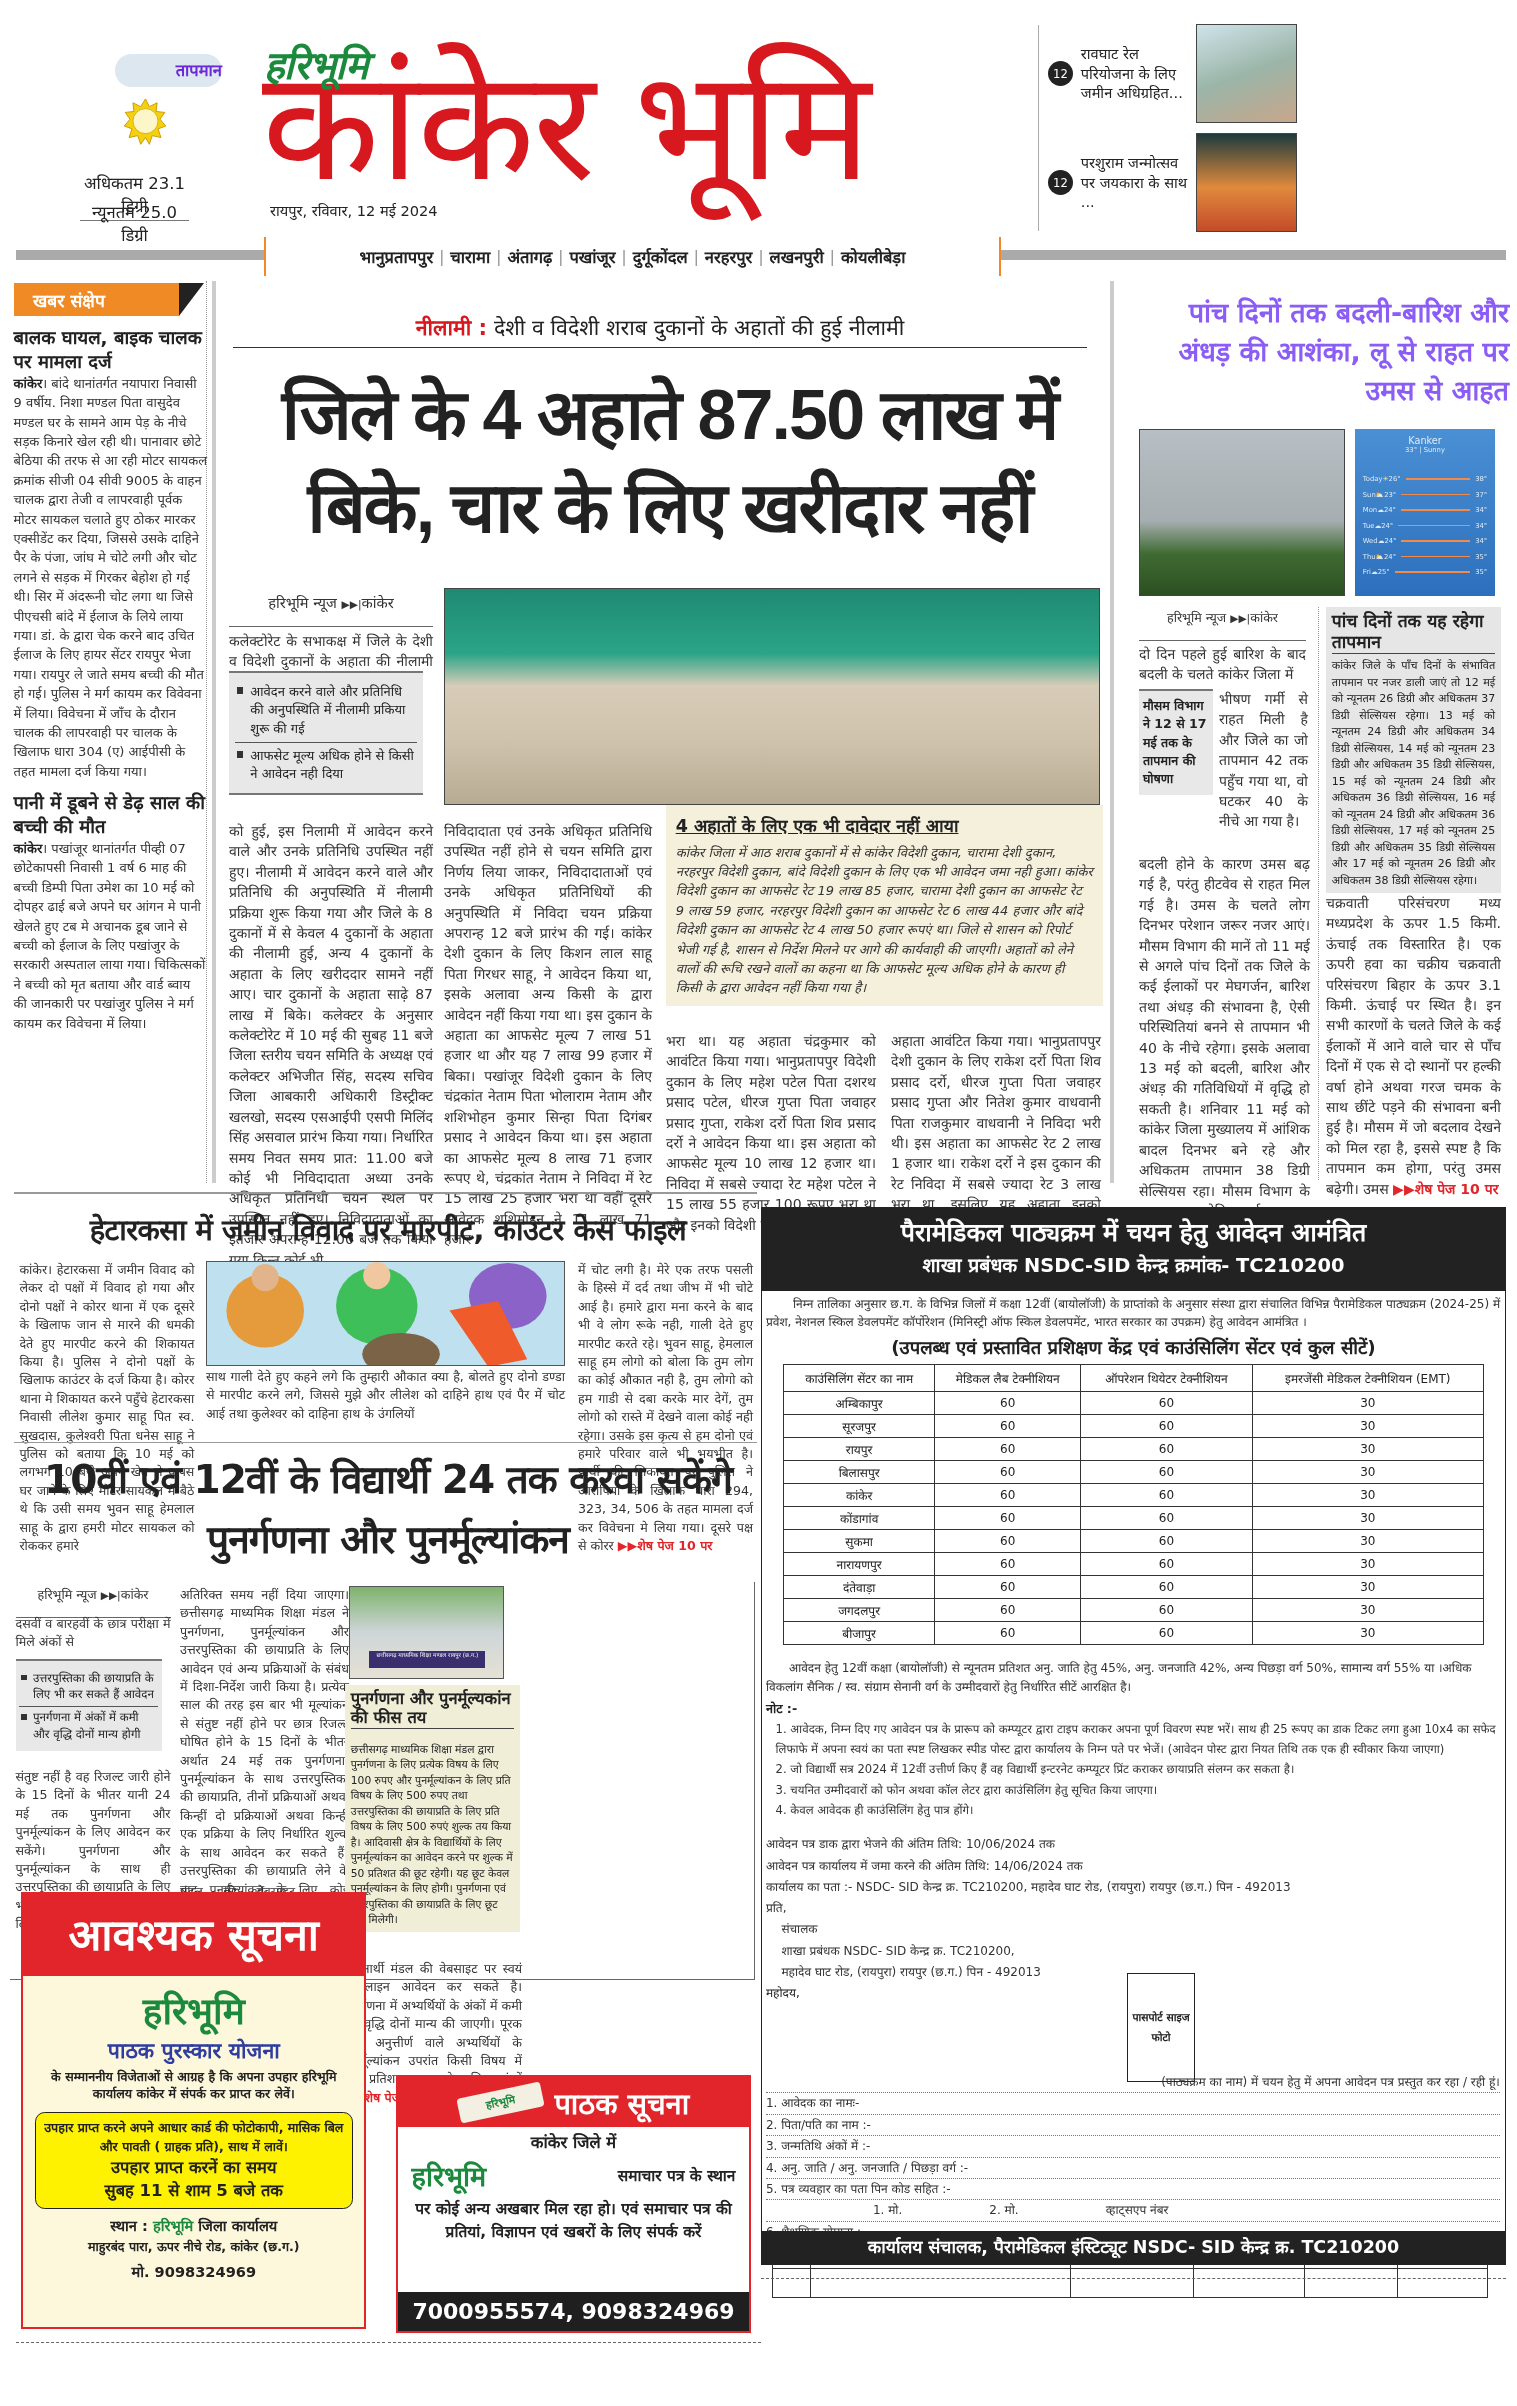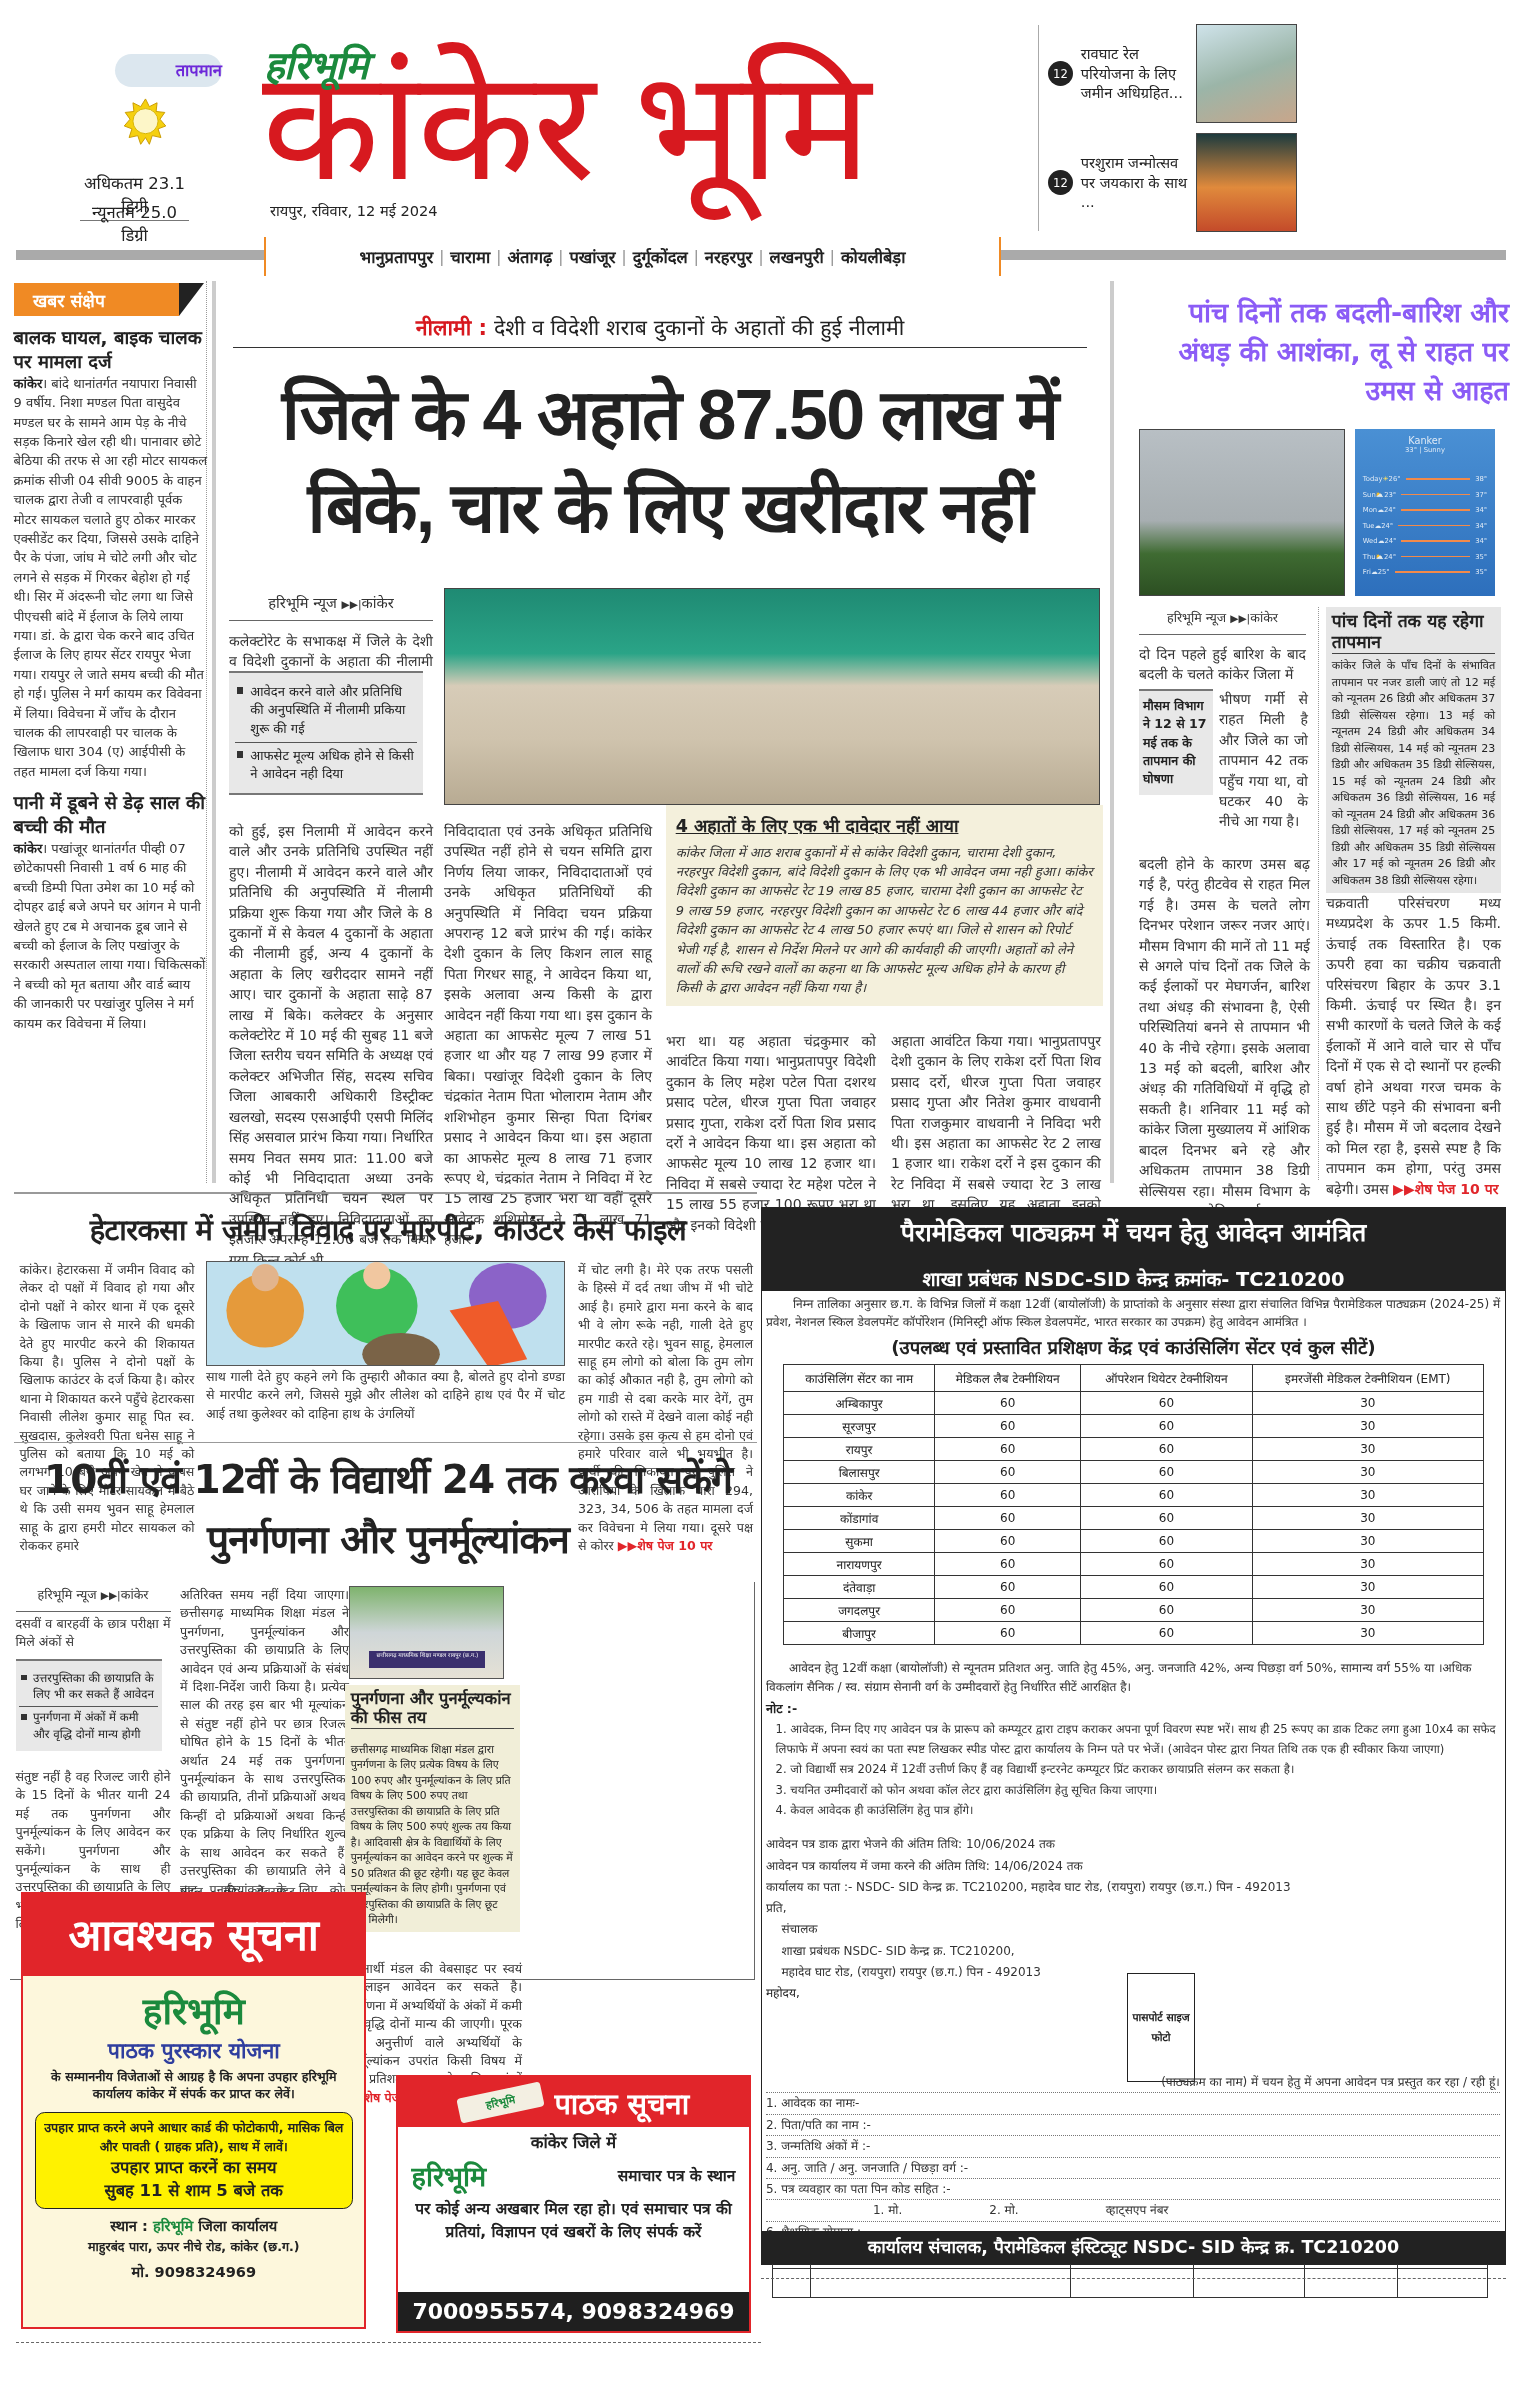--- a/index.html
+++ b/index.html
@@ -1,20 +1,20 @@
 <!DOCTYPE html>
 <html><head>
 <meta charset="utf-8">
 <style>
 *{box-sizing:border-box;margin:0;padding:0}
 body{width:1518px;height:2407px;background:#fff;font-family:"DejaVu Sans","Liberation Sans",sans-serif;color:#222;position:relative;overflow:hidden}
 .abs{position:absolute}
 .txt{font-size:14px;line-height:20.4px;color:#333;text-align:justify}
 .txt-s{font-size:12.6px;line-height:18.4px;color:#333;text-align:justify}
-.byline{font-size:14.6px;color:#333;text-align:center;border-bottom:1.9px solid #666;padding-bottom:8px}
+.byline{font-size:14.6px;color:#333;text-align:center;border-bottom:1.9px solid #666;padding-bottom:14px}
 .byline .arr{color:#333;font-size:10.7px}
 .photo{background:linear-gradient(135deg,#8a9a8c,#c7c2b4 40%,#b6a894 70%,#77705f);border:1px solid #444}
 .cont{color:#e1252a;font-weight:bold}
 
 #temp-pill{left:115px;top:54px;width:107px;height:33px;border-radius:16.5px;background:#dce7ef;text-align:right;font-size:16.5px;line-height:33px;font-weight:bold;color:#6d28d9}
 #sun{left:124px;top:97px;width:43px;height:56px}
 #t-max{left:80px;top:171px;width:109px;font-size:16.5px;text-align:center;border-bottom:1.9px solid #777;padding-bottom:2.9px}
 #t-min{left:80px;top:200px;width:109px;font-size:16.5px;text-align:center}
 #brand-small{left:264px;top:37px;font-size:39px;font-weight:bold;color:#1b8a3d;font-style:italic;letter-spacing:-1px}
 #masthead{left:262px;top:29px;width:757px;height:194px;font-size:153px;line-height:194px;color:#d7191f;font-family:"Liberation Sans",sans-serif;letter-spacing:-1.9px}
@@ -119,21 +119,21 @@
 #ad2 .l2{display:flex;align-items:center;justify-content:space-between;padding:0 13.6px;margin-top:3.9px}
 #ad2 .l2 .b{font-size:27px;color:#1b8a3d;font-weight:bold}
 #ad2 .l2 .t{font-size:15.5px;font-weight:bold}
 #ad2 .l3{font-size:15.5px;font-weight:bold;text-align:center;line-height:23px;margin-top:3.9px}
 #ad2 .phones{position:absolute;left:0;bottom:0;width:100%;height:39px;background:#1f1f1f;color:#fff;font-size:22px;font-weight:bold;text-align:center;line-height:39px}
 .dash-rule{height:1.9px;border-top:1.9px dashed #666}
 
 #para-ad{left:761px;top:1207px;width:745px;height:1058px;border:1.9px solid #222}
 #para-ad .head{background:#222;color:#fff;text-align:center;height:83px}
 #para-ad .head .h1{font-size:25px;font-weight:bold;padding-top:5.8px}
-#para-ad .head .h2{font-size:19.4px;font-weight:bold;margin-top:17px}
+#para-ad .head .h2{font-size:19.4px;font-weight:bold;margin-top:3px}
 #para-ad .intro{font-size:12px;line-height:18.4px;padding:3.9px 3.9px 0 3.9px;text-indent:27px;color:#333}
 #para-ad .sub{font-size:18.4px;font-weight:bold;text-align:center;margin:1.9px 0 5.8px}
 #seat-table{margin:0 auto;border-collapse:collapse;width:701px}
 #seat-table th,#seat-table td{border:1px solid #333;text-align:center;font-size:12px;height:23px;font-weight:normal;color:#222}
 #seat-table th{height:27px}
 #para-ad .elig{font-size:12px;line-height:19.4px;padding:13.6px 3.9px 0;text-indent:23px;color:#333}
 #para-ad .note-h{font-size:12.6px;font-weight:bold;padding:1.9px 3.9px}
 #para-ad .notes{font-size:11.6px;line-height:20.4px;padding:0 7.8px 0 13.6px;color:#333}
 #para-ad .dates{font-size:12px;line-height:21.3px;padding:13.6px 3.9px 0;color:#333}
 #para-ad .addr-to{font-size:12px;line-height:21.3px;padding-left:19.4px;color:#333}

